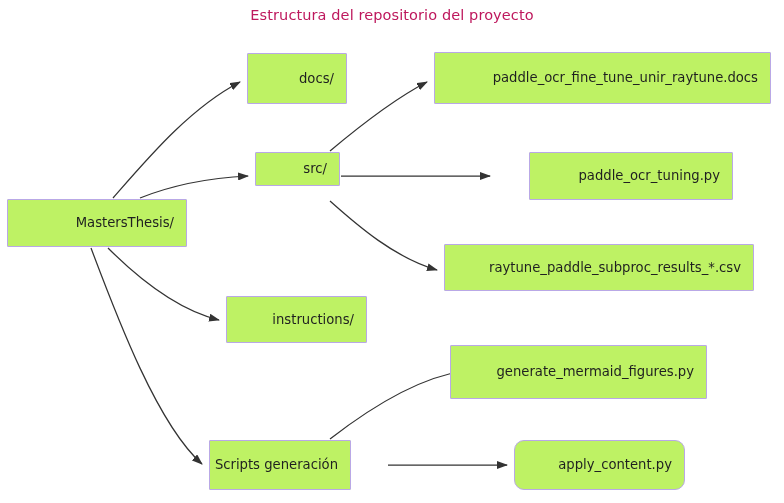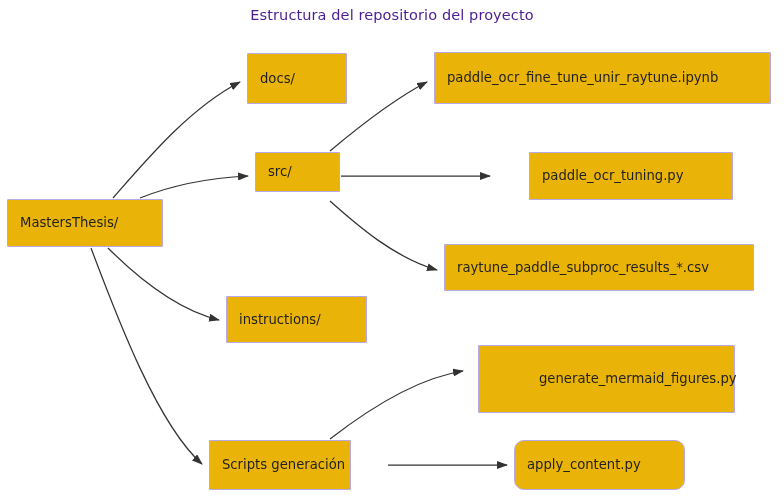--- a/index.html
+++ b/index.html
@@ -21,41 +21,41 @@
     width: 784px;
     height: 503px;
   }
   .diagram-title {
     position: absolute;
     left: 0;
     top: 7px;
     width: 784px;
     text-align: center;
     font-size: 14.5px;
-    color: #4c1d95;
+    color: #be185d;
     letter-spacing: 0.1px;
     white-space: nowrap;
   }
   #edge-layer {
     position: absolute;
     left: 0;
     top: 0;
     width: 784px;
     height: 503px;
     pointer-events: none;
   }
   .node {
     position: absolute;
     box-sizing: border-box;
-    background: #eab308;
+    background: #bef264;
     border: 1.4px solid #B9A8E6;
     border-radius: 1px;
     display: flex;
     align-items: center;
-    justify-content: flex-start;
+    justify-content: flex-end;
   }
   .node-label {
     font-size: 13.2px;
     color: #1f2020;
     white-space: nowrap;
     line-height: 1;
     padding: 0 12px;
   }
 </style>
 </head>
@@ -78,42 +78,42 @@
         <path d="M 341,176 L 490,176" marker-end="url(#arrowhead)"></path>
         <path d="M 330,201 C 358,226 395,258 437,270" marker-end="url(#arrowhead)"></path>
         <path d="M 108,248 C 140,280 178,310 219,320" marker-end="url(#arrowhead)"></path>
         <path d="M 91,248 C 118,320 158,425 202,464" marker-end="url(#arrowhead)"></path>
         <path d="M 330,439 C 370,408 418,378 463,371" marker-end="url(#arrowhead)"></path>
         <path d="M 388,465 L 507,465" marker-end="url(#arrowhead)"></path>
       </g>
   </svg>
 
   <div id="node-layer">
-      <div class="node" style="left: 7px; top: 199px; width: 156px; height: 48px;">
+      <div class="node" style="left: 7px; top: 199px; width: 180px; height: 48px;">
         <span class="node-label">MastersThesis/</span>
       </div>
       <div class="node" style="left: 247px; top: 53px; width: 100px; height: 51px;">
         <span class="node-label">docs/</span>
       </div>
-      <div class="node" style="left: 255px; top: 152px; width: 85px; height: 40px;">
+      <div class="node" style="left: 255px; top: 152px; width: 85px; height: 34px;">
         <span class="node-label">src/</span>
       </div>
       <div class="node" style="left: 434px; top: 52px; width: 337px; height: 52px;">
-        <span class="node-label">paddle_ocr_fine_tune_unir_raytune.ipynb</span>
+        <span class="node-label">paddle_ocr_fine_tune_unir_raytune.docs</span>
       </div>
       <div class="node" style="left: 497px; top: 152px; width: 204px; height: 48px; margin-left: 32px;">
         <span class="node-label">paddle_ocr_tuning.py</span>
       </div>
       <div class="node" style="left: 444px; top: 244px; width: 310px; height: 47px;">
         <span class="node-label">raytune_paddle_subproc_results_*.csv</span>
       </div>
       <div class="node" style="left: 226px; top: 296px; width: 141px; height: 47px;">
         <span class="node-label">instructions/</span>
       </div>
-      <div class="node" style="left: 478px; top: 345px; width: 257px; height: 68px; padding-left: 48px;">
+      <div class="node" style="left: 450px; top: 345px; width: 257px; height: 54px; padding-left: 48px;">
         <span class="node-label">generate_mermaid_figures.py</span>
       </div>
       <div class="node" style="left: 209px; top: 440px; width: 142px; height: 50px;">
         <span class="node-label">Scripts generación</span>
       </div>
       <div class="node" style="left: 514px; top: 440px; width: 171px; height: 50px; border-radius: 10px;">
         <span class="node-label">apply_content.py</span>
       </div>
     </div>
 

